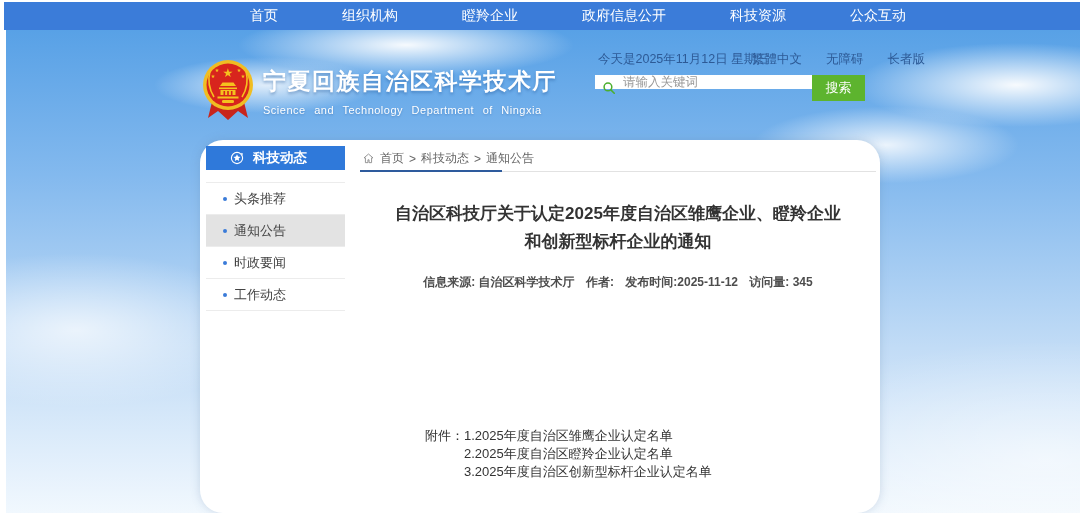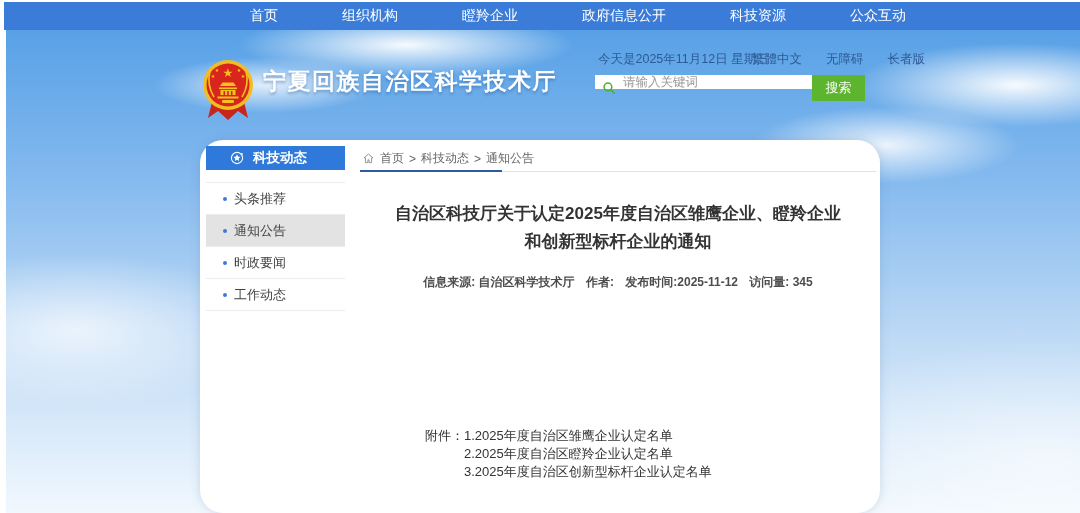--- a/index.html
+++ b/index.html
@@ -115,20 +115,21 @@
     <rect x="28.9" y="33" width="1.6" height="4" fill="#d8251d"></rect>
     <rect x="15.5" y="38.5" width="21" height="2" fill="#f5c11e"></rect>
     <path d="M8 13 Q4.5 27 12 39" stroke="#f5c11e" stroke-width="1.6" fill="none"></path>
     <path d="M44 13 Q47.5 27 40 39" stroke="#f5c11e" stroke-width="1.6" fill="none"></path>
     <rect x="20" y="42" width="12" height="3" rx="1.2" fill="#f5c11e"></rect>
   </svg>
 </div>
 
 <div class="site-title">
   <div class="cn">宁夏回族自治区科学技术厅</div>
+  <div class="en">Science and Technology Department of Ningxia</div>
 </div>
 
 <div class="dateline">今天是2025年11月12日 星期三</div>
 <div class="quicklinks">
   <span>繁體中文</span>
   <span>无障碍</span>
   <span>长者版</span>
 </div>
 
 <div class="searchbar">

